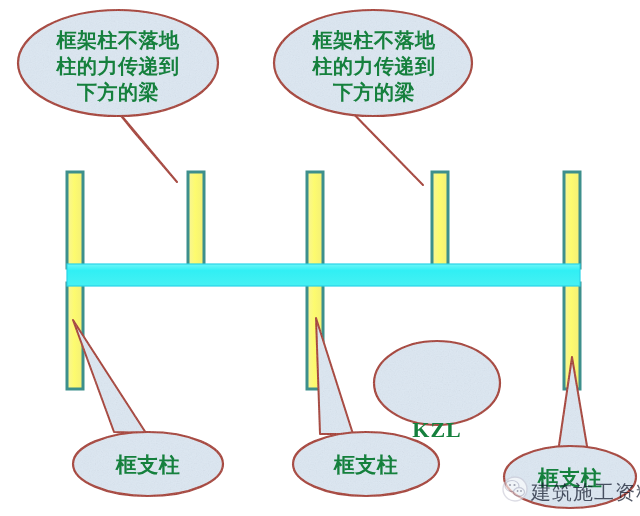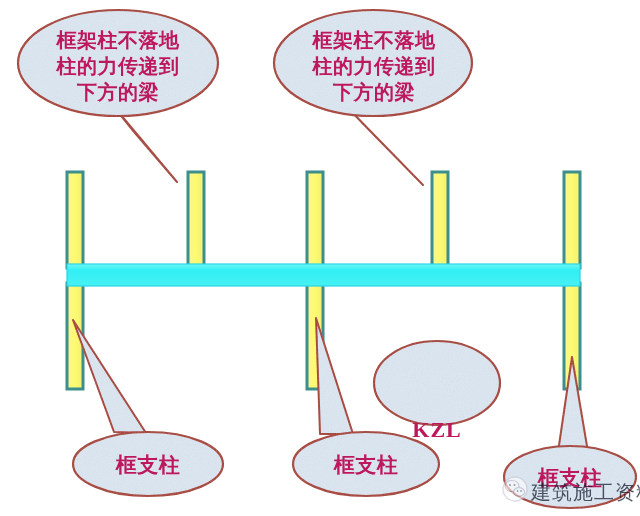--- a/index.html
+++ b/index.html
@@ -22,21 +22,21 @@
   #diagram {
     position: absolute;
     left: 0;
     top: 0;
     width: 640px;
     height: 516px;
   }
   .callout-text {
     position: absolute;
     text-align: center;
-    color: #be185d;
+    color: #15803d;
     font-family: "DejaVu Sans", "Liberation Sans", sans-serif;
     font-weight: 700;
     line-height: 1.30;
     pointer-events: none;
     white-space: pre;
     letter-spacing: 0.5px;
   }
   .ct-top {
     font-size: 20px;
   }

